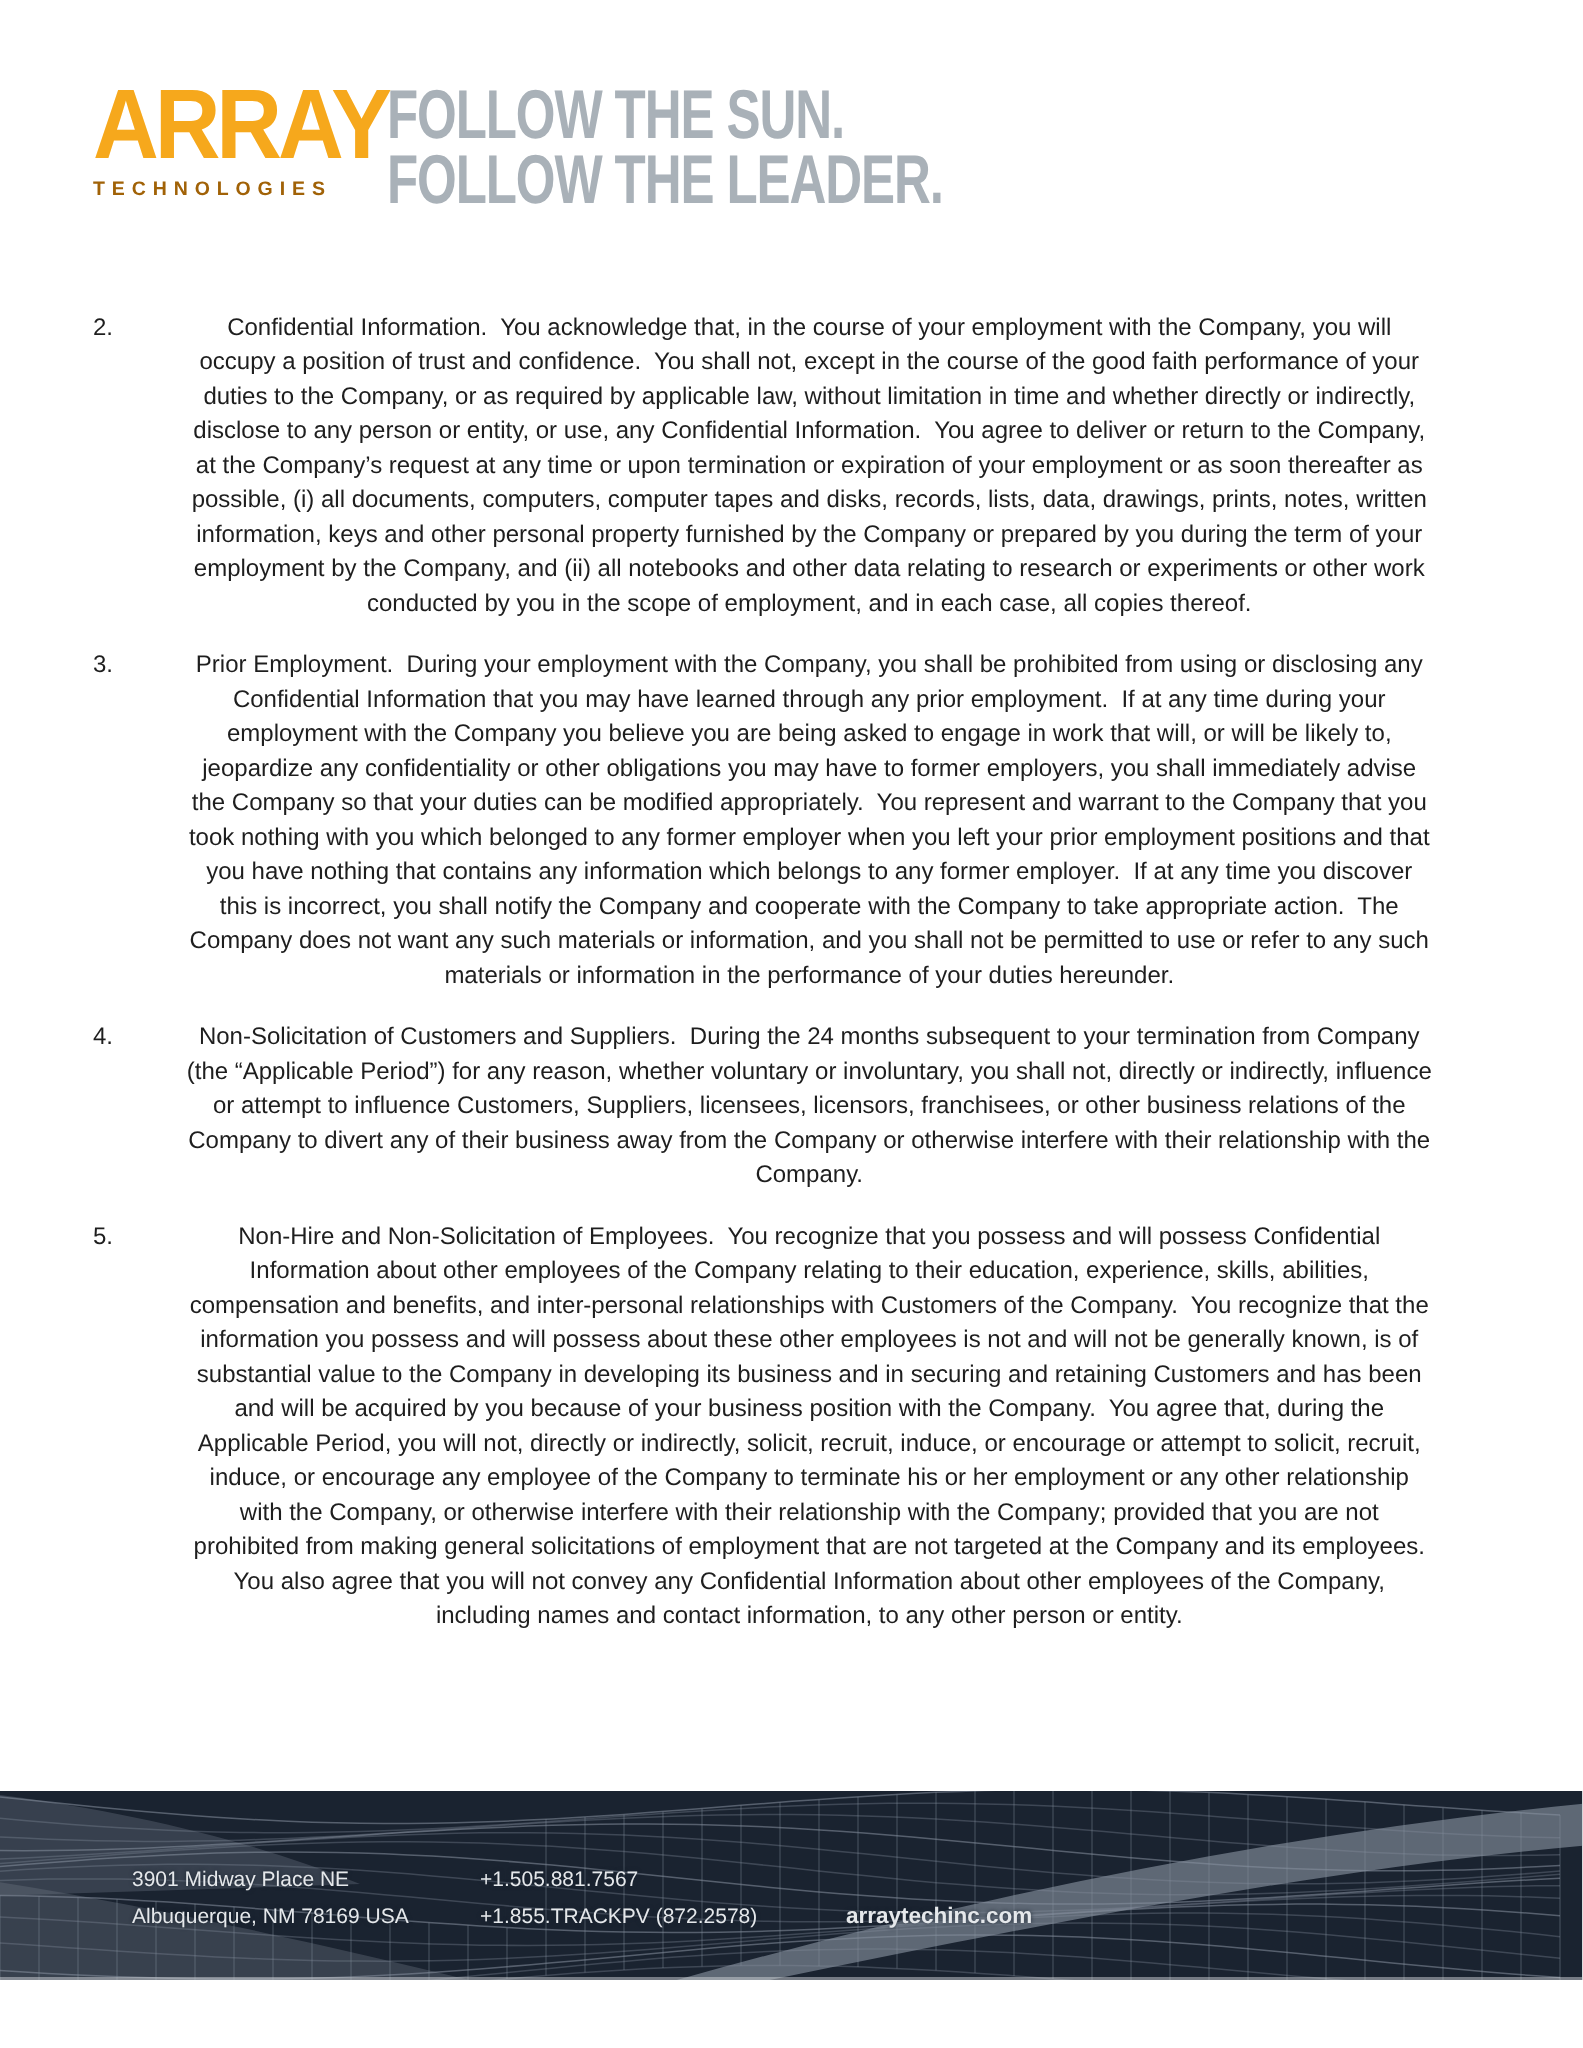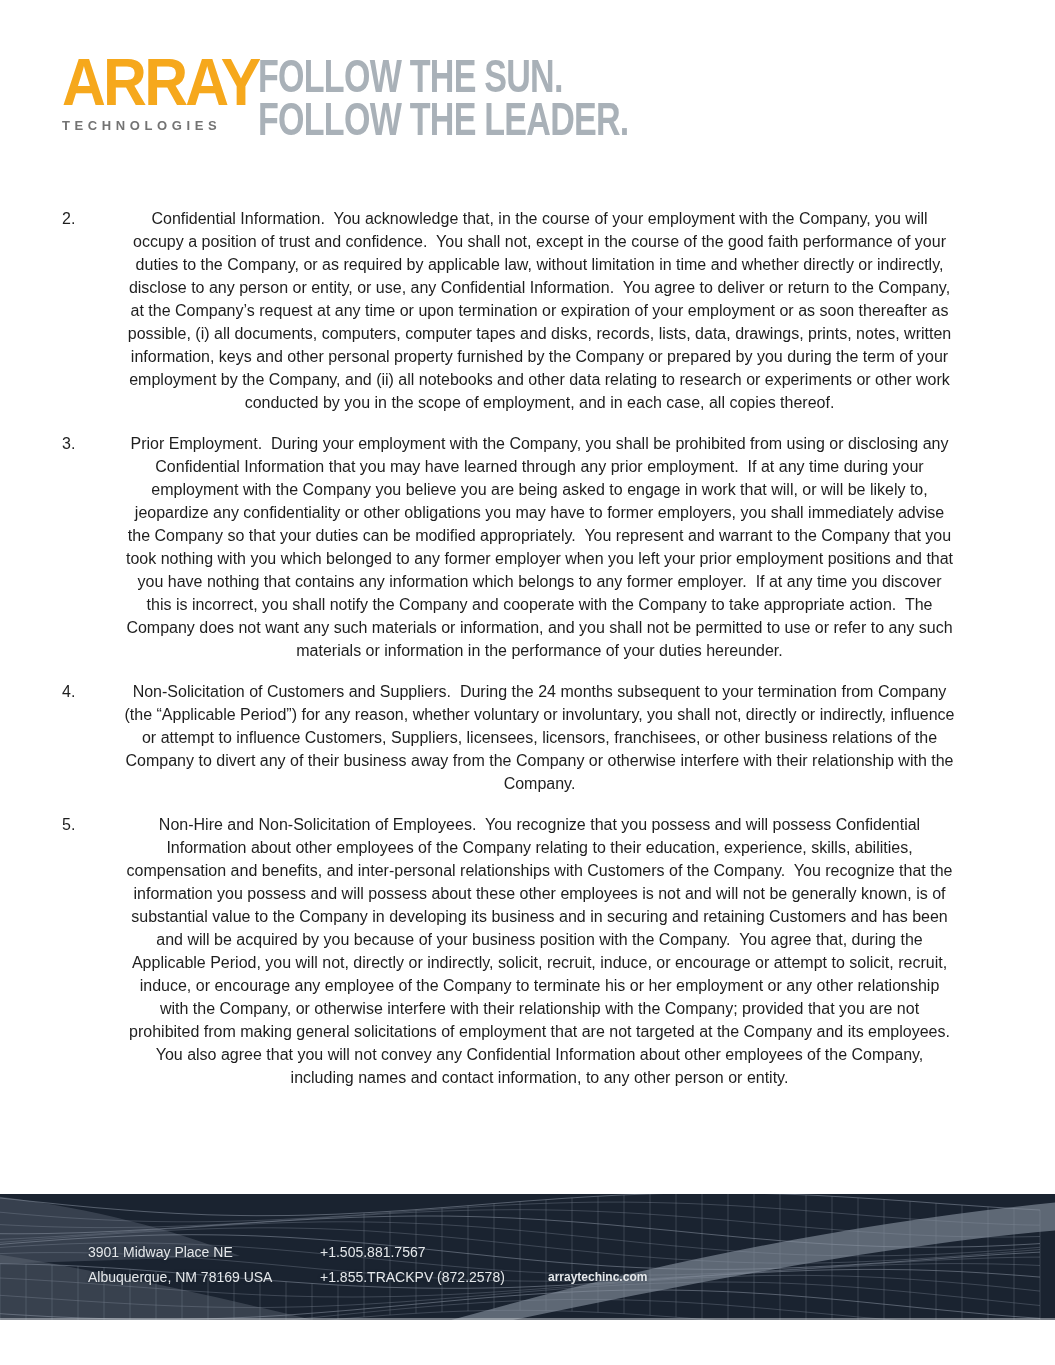--- a/index.html
+++ b/index.html
@@ -18,21 +18,21 @@
   .brand {
     display:inline-block;
     font-size:66px; font-weight:800; line-height:0.92;
     color:#F6A81C; letter-spacing:-3px;
     transform:scaleX(0.92); transform-origin:0 0;
     white-space:nowrap;
   }
   .brand-sub {
     display:block; margin-top:5px;
     font-size:13px; font-weight:700; letter-spacing:4.6px;
-    color:#737373; white-space:nowrap;
+    color:#a16207; white-space:nowrap;
   }
   .tagline {
     position:absolute; left:196px; top:3px;
     font-size:46px; font-weight:800; line-height:43px;
     color:#A9B1B8; letter-spacing:-1px;
     transform:scaleX(0.74); transform-origin:0 0;
     white-space:nowrap;
   }
 
   
@@ -50,21 +50,21 @@
     background:#1A2330; overflow:hidden;
   }
   .footer svg { position:absolute; left:0; top:0; }
   .footer-text {
     position:absolute; left:0; top:0; width:100%; height:100%;
     color:#E5E8EB; font-size:14px; line-height:25px;margin-top:10px;
   }
   .f-col { position:absolute; white-space:nowrap; text-shadow:0 0 3px rgba(26,35,48,.9); }
   .f-address { left:88px;  top:36px; }
   .f-phones  { left:320px; top:36px; }
-  .f-site    { left:548px; top:61px; font-weight:700; font-size:12px; }
+  .f-site    { left:564px; top:61px; font-weight:700; font-size:15px; }
 </style>
 </head>
 <body>
 
 <div class="page">
 
   <div class="header">
     <div class="logo-block">
       <span class="brand">ARRAY</span>
       <span class="brand-sub">TECHNOLOGIES</span>

